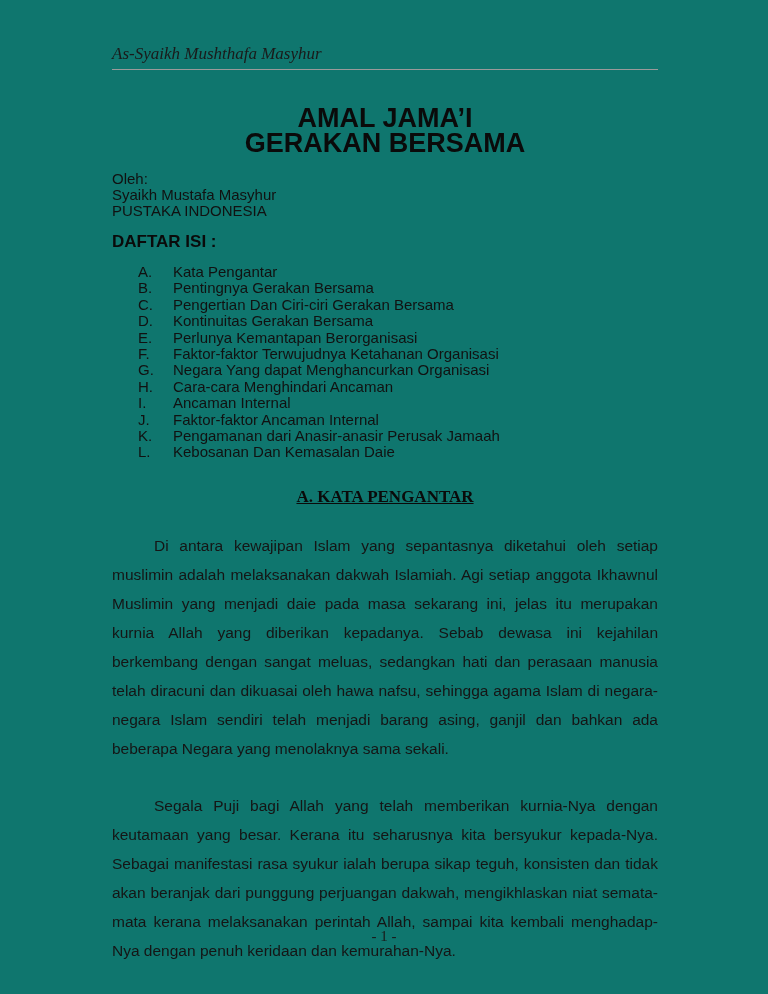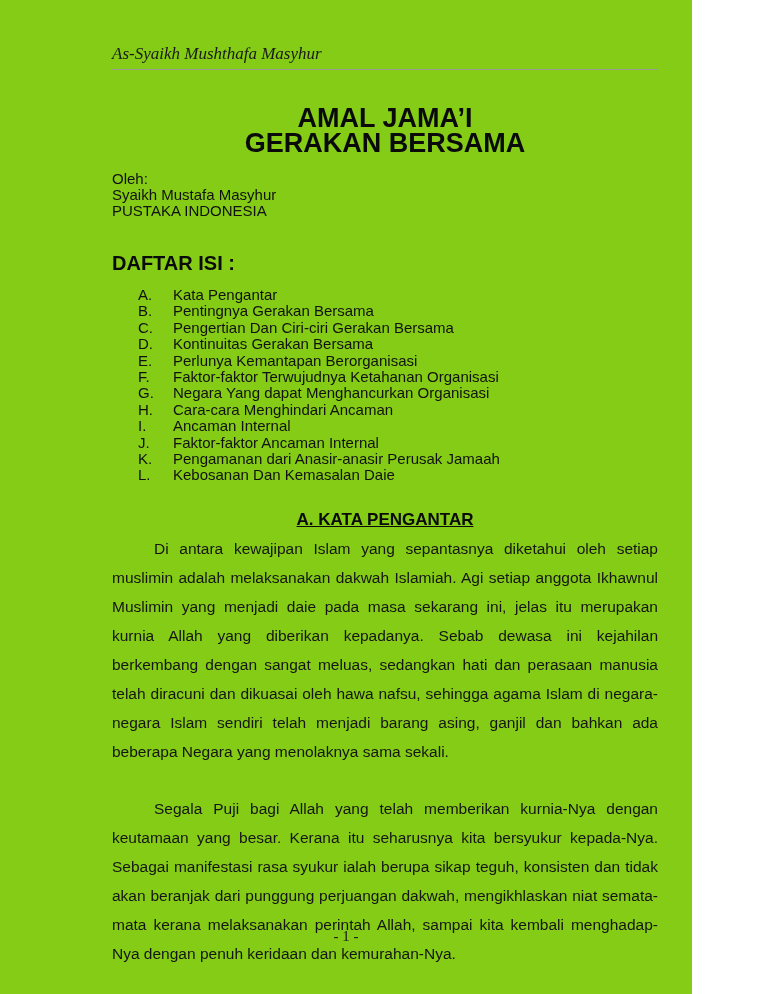--- a/index.html
+++ b/index.html
@@ -2,23 +2,23 @@
 <html><head>
 <meta charset="utf-8">
 <style>
   html, body {
     margin: 0;
     padding: 0;
     background: #ffffff;
   }
   .page {
     position: relative;
-    width: 692px;
+    width: 768px;
     height: 994px;
-    background: #84cc16;
+    background: #0f766e;
     color: #111111;
     font-family: "Liberation Sans", sans-serif;
     overflow: hidden;
     box-sizing: border-box;
   }
   .content {
     position: absolute;
     left: 112px;
     top: 44px;
     width: 546px;
@@ -40,23 +40,23 @@
     letter-spacing: 0px;
     color: #0a0a0a;
   }
   .byline {
     margin-top: 15px;
     font-size: 15px;
     line-height: 16px;
     color: #111111;
   }
   .toc-heading {
-    margin-top: 33px;
+    margin-top: 13px;
     font-weight: 700;
-    font-size: 20px;
+    font-size: 17px;
     color: #0a0a0a;
   }
   .toc-list {
     margin-top: 12px;
     margin-left: 26px;
     font-size: 15px;
   }
   .toc-row {
     display: flex;
     line-height: 16.4px;
@@ -69,23 +69,24 @@
     flex: 1;
     margin-left: 12px;
   }
   .section-heading {
     margin-top: 26px;
     text-align: center;
     font-weight: 700;
     font-size: 17px;
     text-decoration: underline;
     color: #0a0a0a;
+    font-family: Liberation Serif, serif;
   }
   .para {
-    margin-top: 4px;
+    margin-top: 24px;
     font-size: 15.5px;
     line-height: 29px;
     text-align: justify;
     text-indent: 42px;
     color: #151515;
   }
   .para + .para {
     margin-top: 28px;
   }
   .page-footer {

